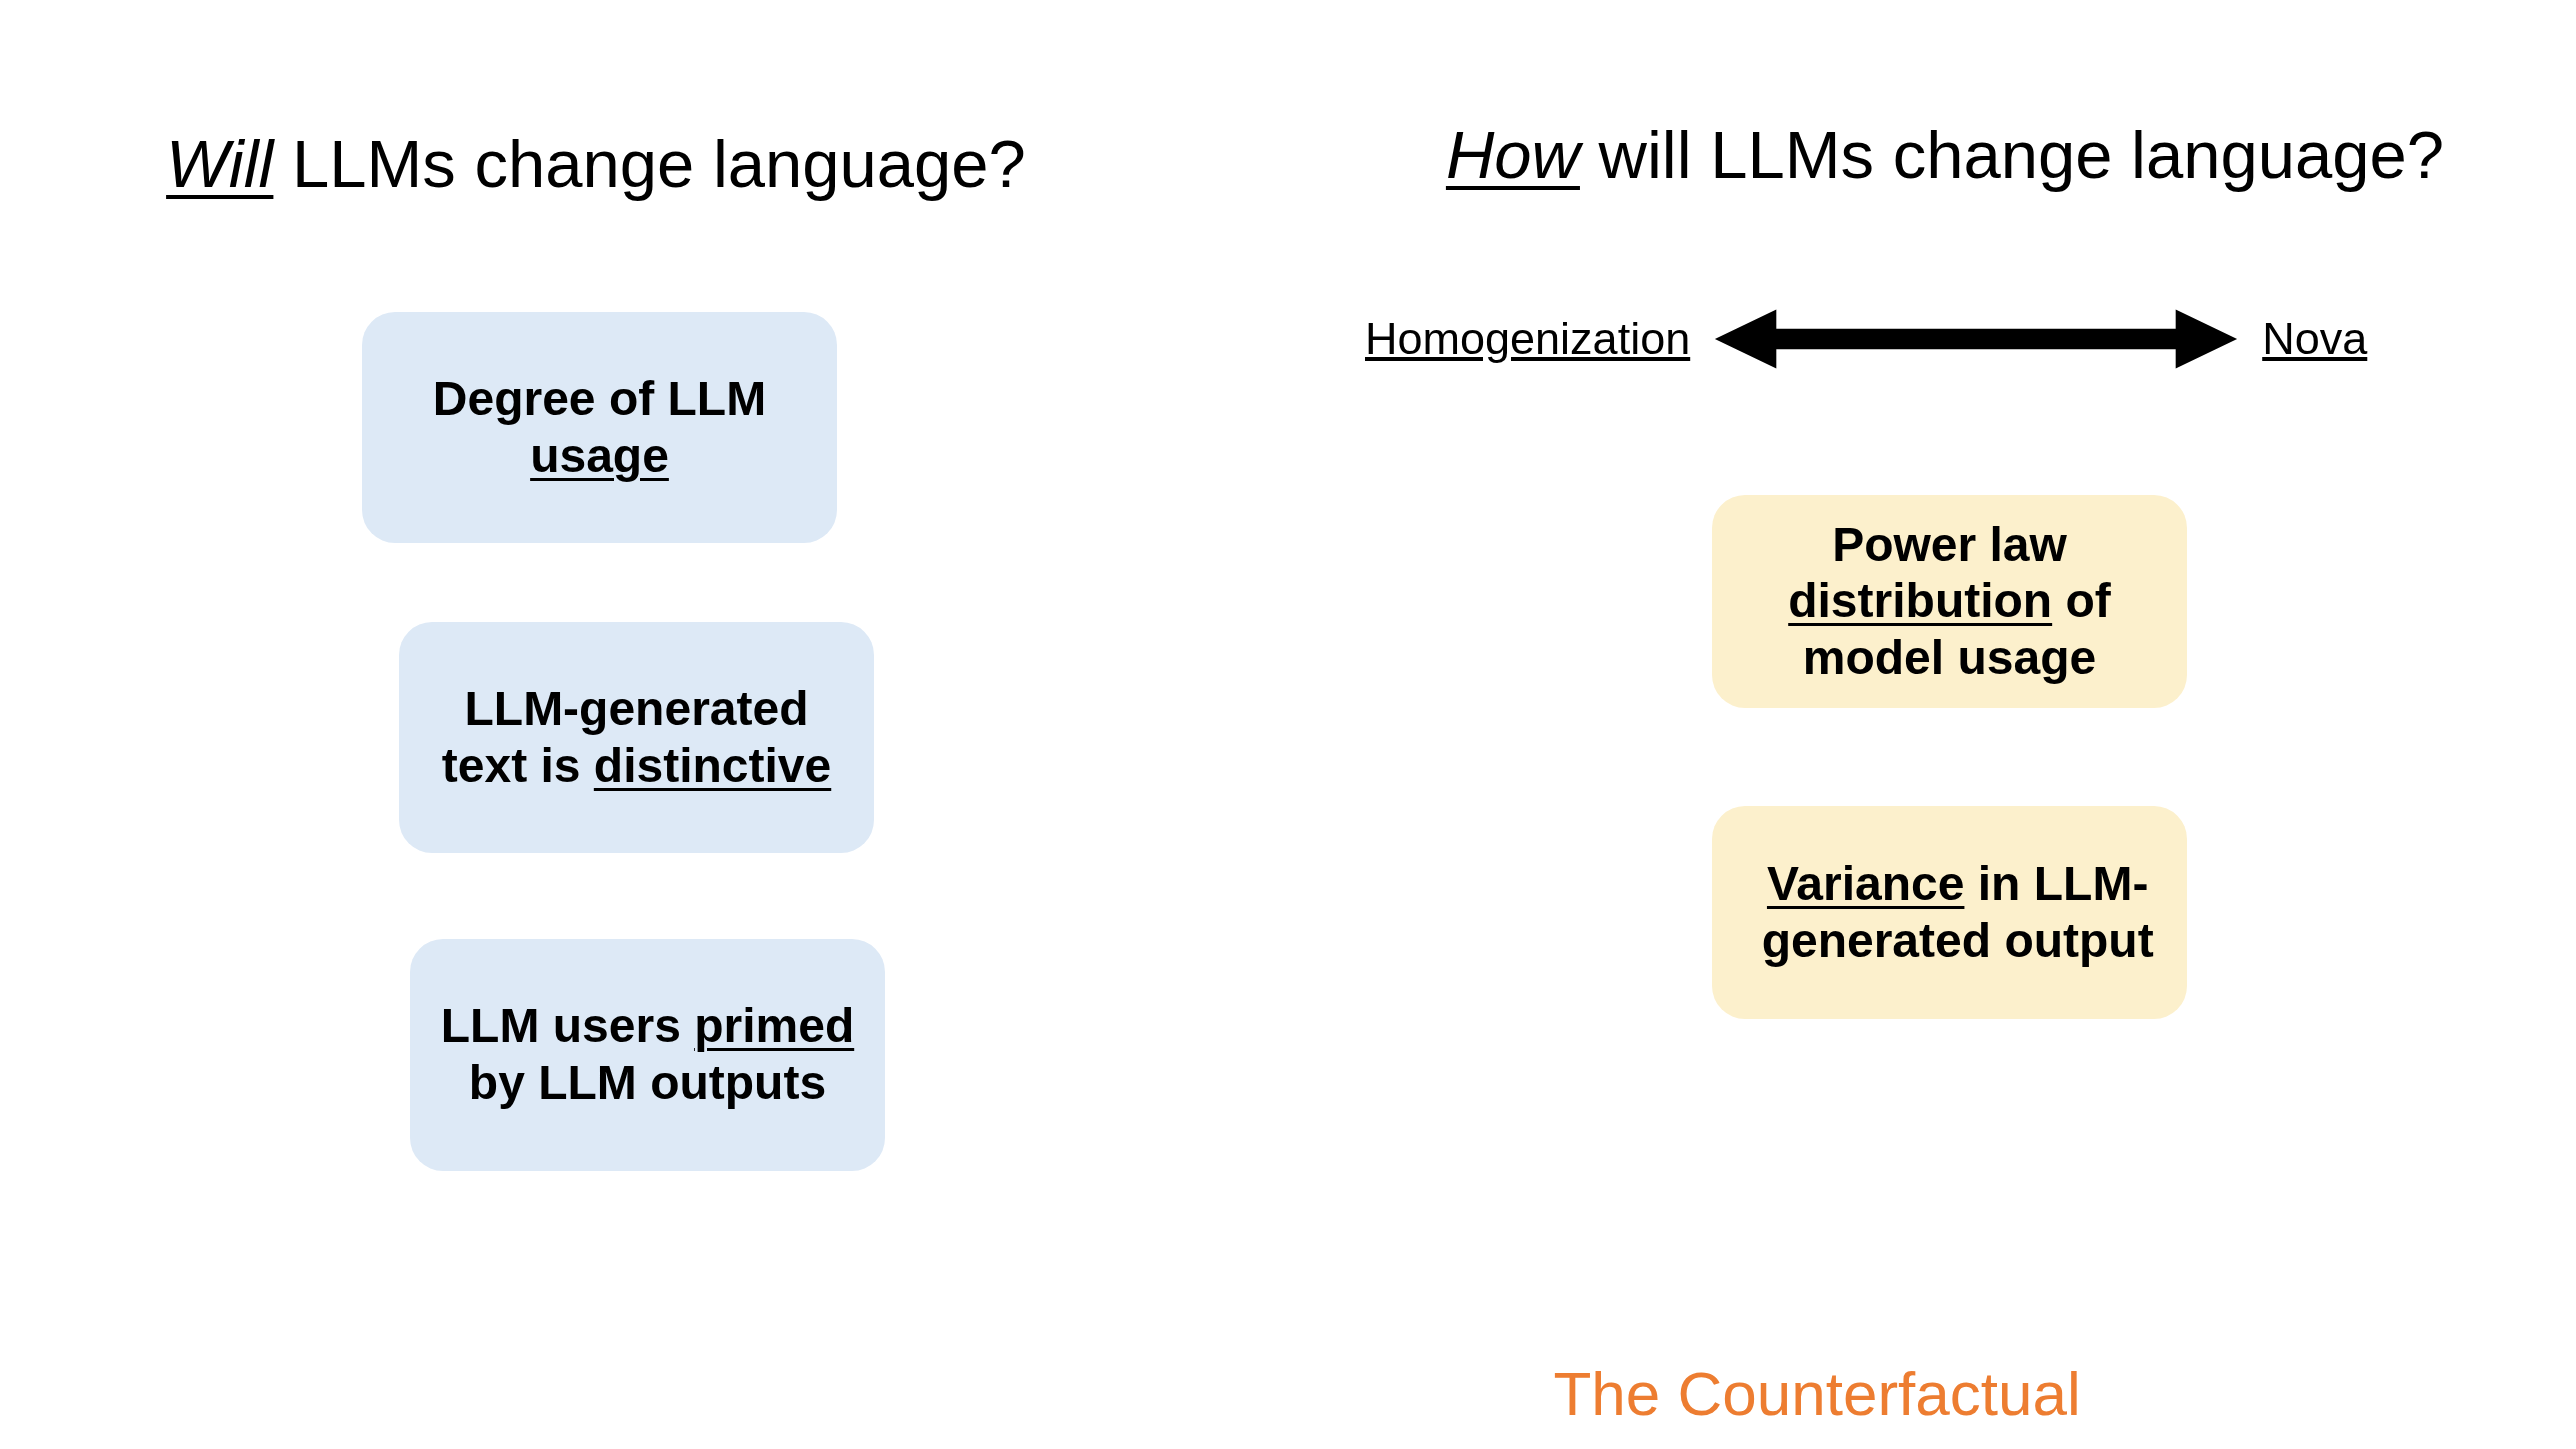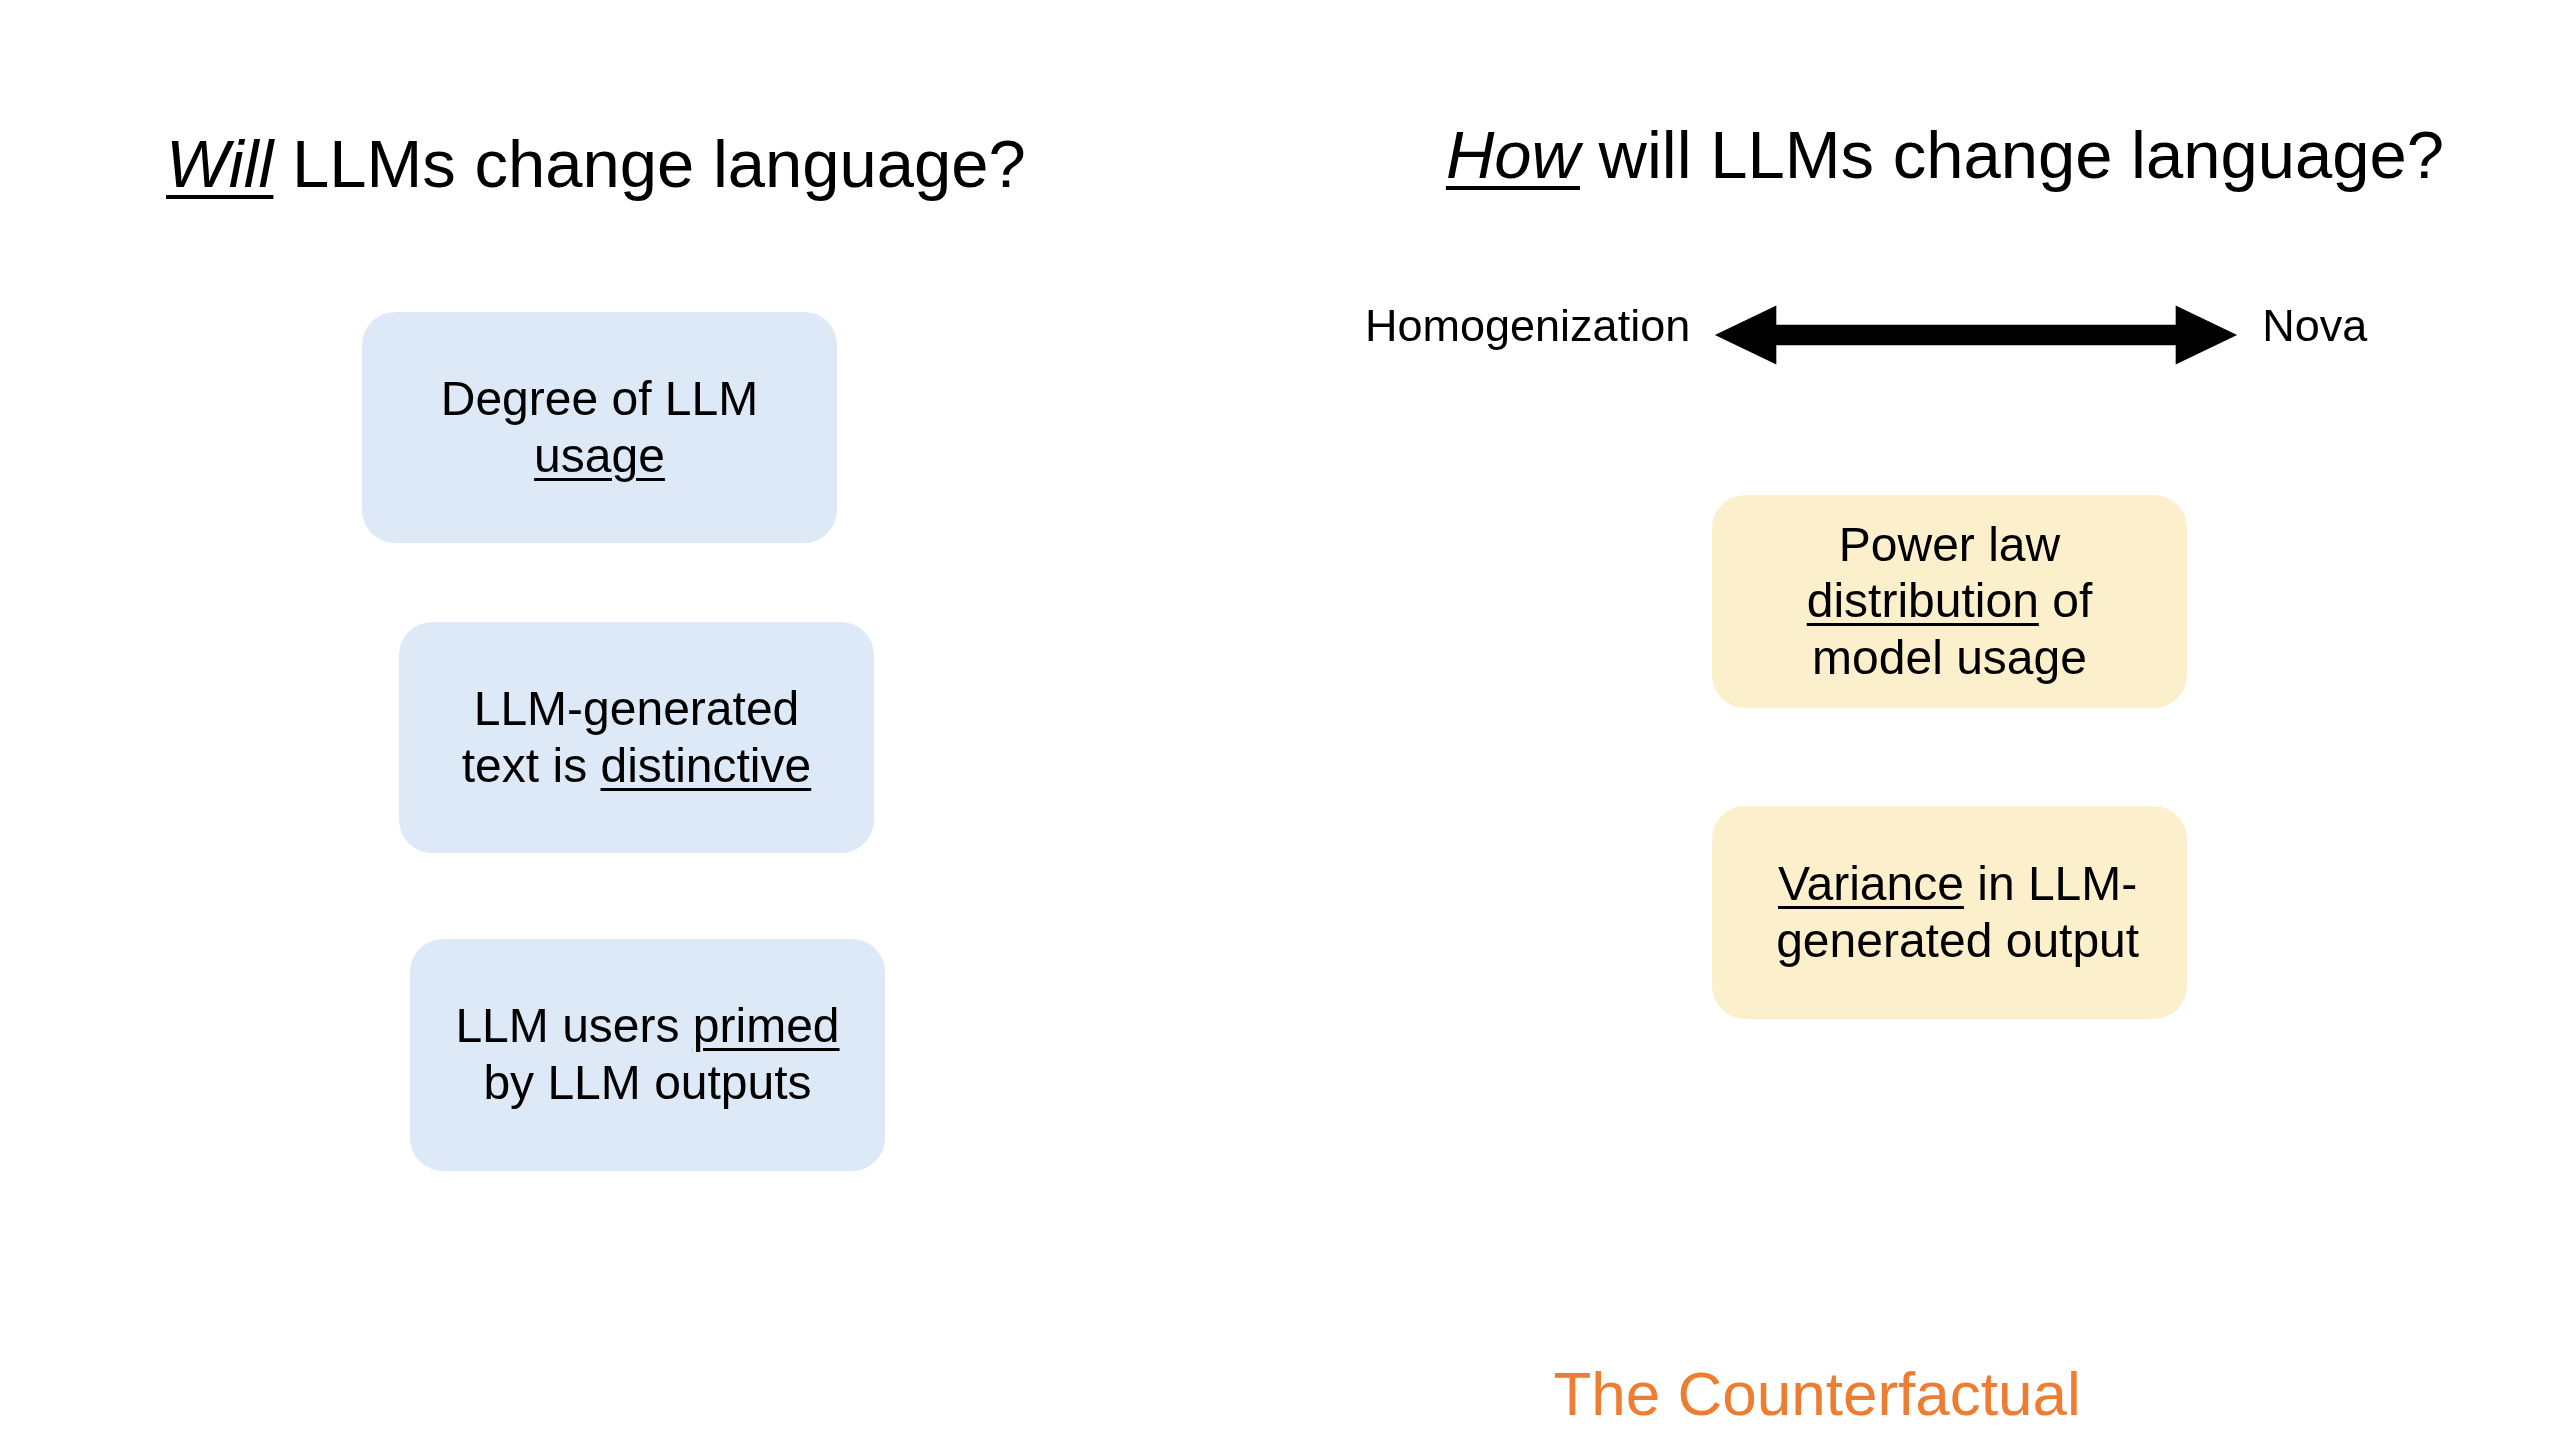--- a/index.html
+++ b/index.html
@@ -40,20 +40,21 @@
 
   
   .concept-box {
     position: absolute;
     border-radius: 33px;
     display: flex;
     align-items: center;
     justify-content: center;
     text-align: center;
     padding: 6.4px 16.7px;
+    font-weight: bold;
   }
   .concept-box .box-text {
     font-size: 48px;
     line-height: 1.18;
     color: #000000;
   }
   .concept-box .u {
     text-decoration: underline;
     text-underline-offset: 0.13em;
     text-decoration-thickness: 0.055em;
@@ -74,21 +75,23 @@
   #box-variance { width: 475px; height: 213px; }
 
   
   #spectrum {
     position: absolute;
     left: 1365px;
     top: 303px;
     width: 1108px;
     height: 71px;
     display: flex;
+    align-items: center;
     gap: 0;
+    text-decoration: underline;
   }
   .spectrum-label {
     font-size: 45px;
     line-height: 1;
     color: #000000;
     white-space: nowrap;
   }
   #spectrum-arrow {
     flex: 0 0 auto;
     width: 526px;

